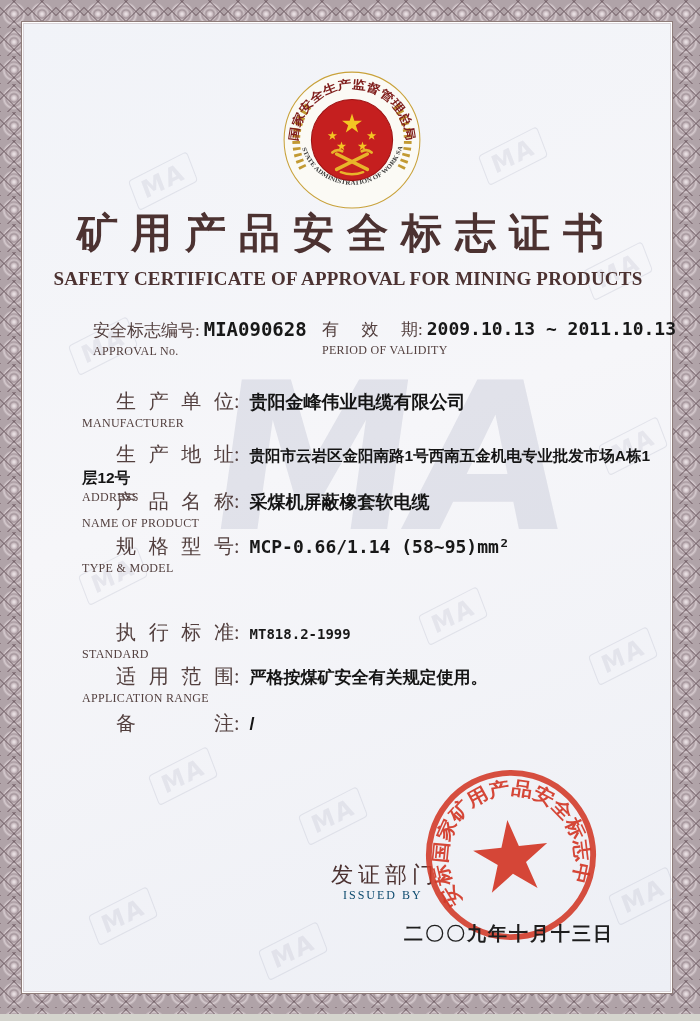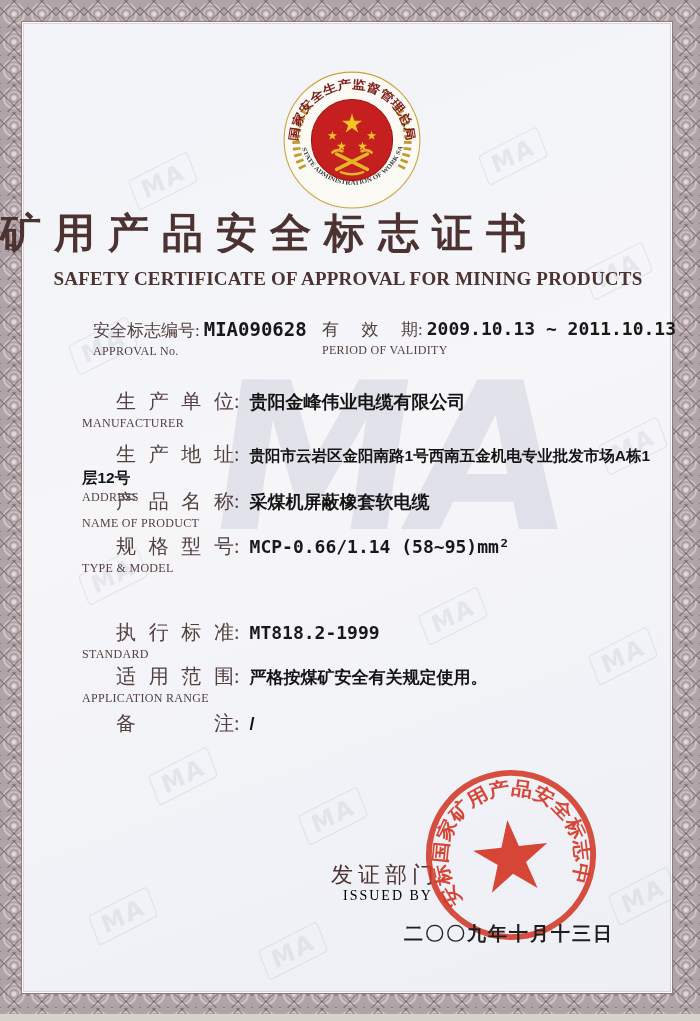--- a/index.html
+++ b/index.html
@@ -28,21 +28,21 @@
       border-radius:4px;padding:1px 9px;font-size:24px;letter-spacing:2px;
       transform:rotate(-27deg) skewX(-6deg);pointer-events:none;}
   .wm-large{position:absolute;left:212px;top:356px;font-family:"DejaVu Sans",sans-serif;
       font-weight:bold;font-size:205px;line-height:1;color:rgba(175,180,200,0.30);
       transform:skewX(-8deg);letter-spacing:-6px;pointer-events:none;}
 
   
   .emblem{position:absolute;left:282px;top:70px;width:140px;height:140px;}
 
   
-  .title{position:absolute;left:0;right:6px;top:206px;text-align:left;
+  .title{position:absolute;left:0;right:6px;top:206px;text-align:center;
     font-size:41px;font-weight:bold;color:#4c3231;letter-spacing:13px;}
   .subtitle{position:absolute;left:0;right:4px;top:268px;text-align:center;
     font-size:19px;font-weight:bold;color:#4c3231;letter-spacing:0.2px;}
 
   
   .approval-left{position:absolute;left:93px;top:318px;}
   .approval-right{position:absolute;left:322px;top:318px;}
   .small-label{font-size:17px;color:#53403f;}
   .sub-en{font-size:12px;color:#53403f;letter-spacing:0.3px;margin-top:2px;}
   .v-label{display:inline-block;width:96px;text-align:justify;text-align-last:justify;
@@ -53,21 +53,21 @@
   .field{position:absolute;left:82px;right:45px;}
   .cn-label{display:inline-block;width:118px;text-align:justify;text-align-last:justify;
     font-size:20px;color:#53403f;vertical-align:baseline;margin-left:34px;}
   .colon{font-size:20px;color:#53403f;margin-right:6px;}
   .val-cn{font-family:"Liberation Sans",sans-serif;font-weight:bold;color:#141414;font-size:18px;}
   .field .sub-en{margin-top:1px;}
 
   
   .issued{position:absolute;left:331px;top:860px;font-size:22px;font-weight:normal;
     color:#4c3231;letter-spacing:5px;}
-  .issued-en{position:absolute;left:343px;top:888px;font-size:14px;color:#000000;letter-spacing:2px;}
+  .issued-en{position:absolute;left:343px;top:888px;font-size:12px;color:#0c4a6e;letter-spacing:2px;}
   .stamp{position:absolute;left:423px;top:767px;width:176px;height:176px;transform:rotate(-6deg);}
   .cert-date{position:absolute;left:404px;top:921px;font-size:19px;color:#1e1e1e;
     letter-spacing:2px;font-weight:bold;z-index:5;}
 </style>
 </head>
 <body>
 
 <div class="border-band"></div>
 <div class="paper"></div>
 
@@ -151,21 +151,21 @@
 </div>
 
 <div class="field" style="top:533px">
   <span class="cn-label">规格型号</span><span class="colon">:</span>
   <span class="val-mono" style="font-size:18px">MCP-0.66/1.14 (58~95)mm²</span>
   <div class="sub-en">TYPE &amp; MODEL</div>
 </div>
 
 <div class="field" style="top:619px">
   <span class="cn-label">执行标准</span><span class="colon">:</span>
-  <span class="val-mono" style="font-size:18px">MT818.2-1999</span>
+  <span class="val-mono" style="font-size:14px">MT818.2-1999</span>
   <div class="sub-en">STANDARD</div>
 </div>
 
 <div class="field" style="top:663px">
   <span class="cn-label">适用范围</span><span class="colon">:</span>
   <span class="val-cn" style="font-size:17px">严格按煤矿安全有关规定使用。</span>
   <div class="sub-en">APPLICATION RANGE</div>
 </div>
 
 <div class="field" style="top:710px">

